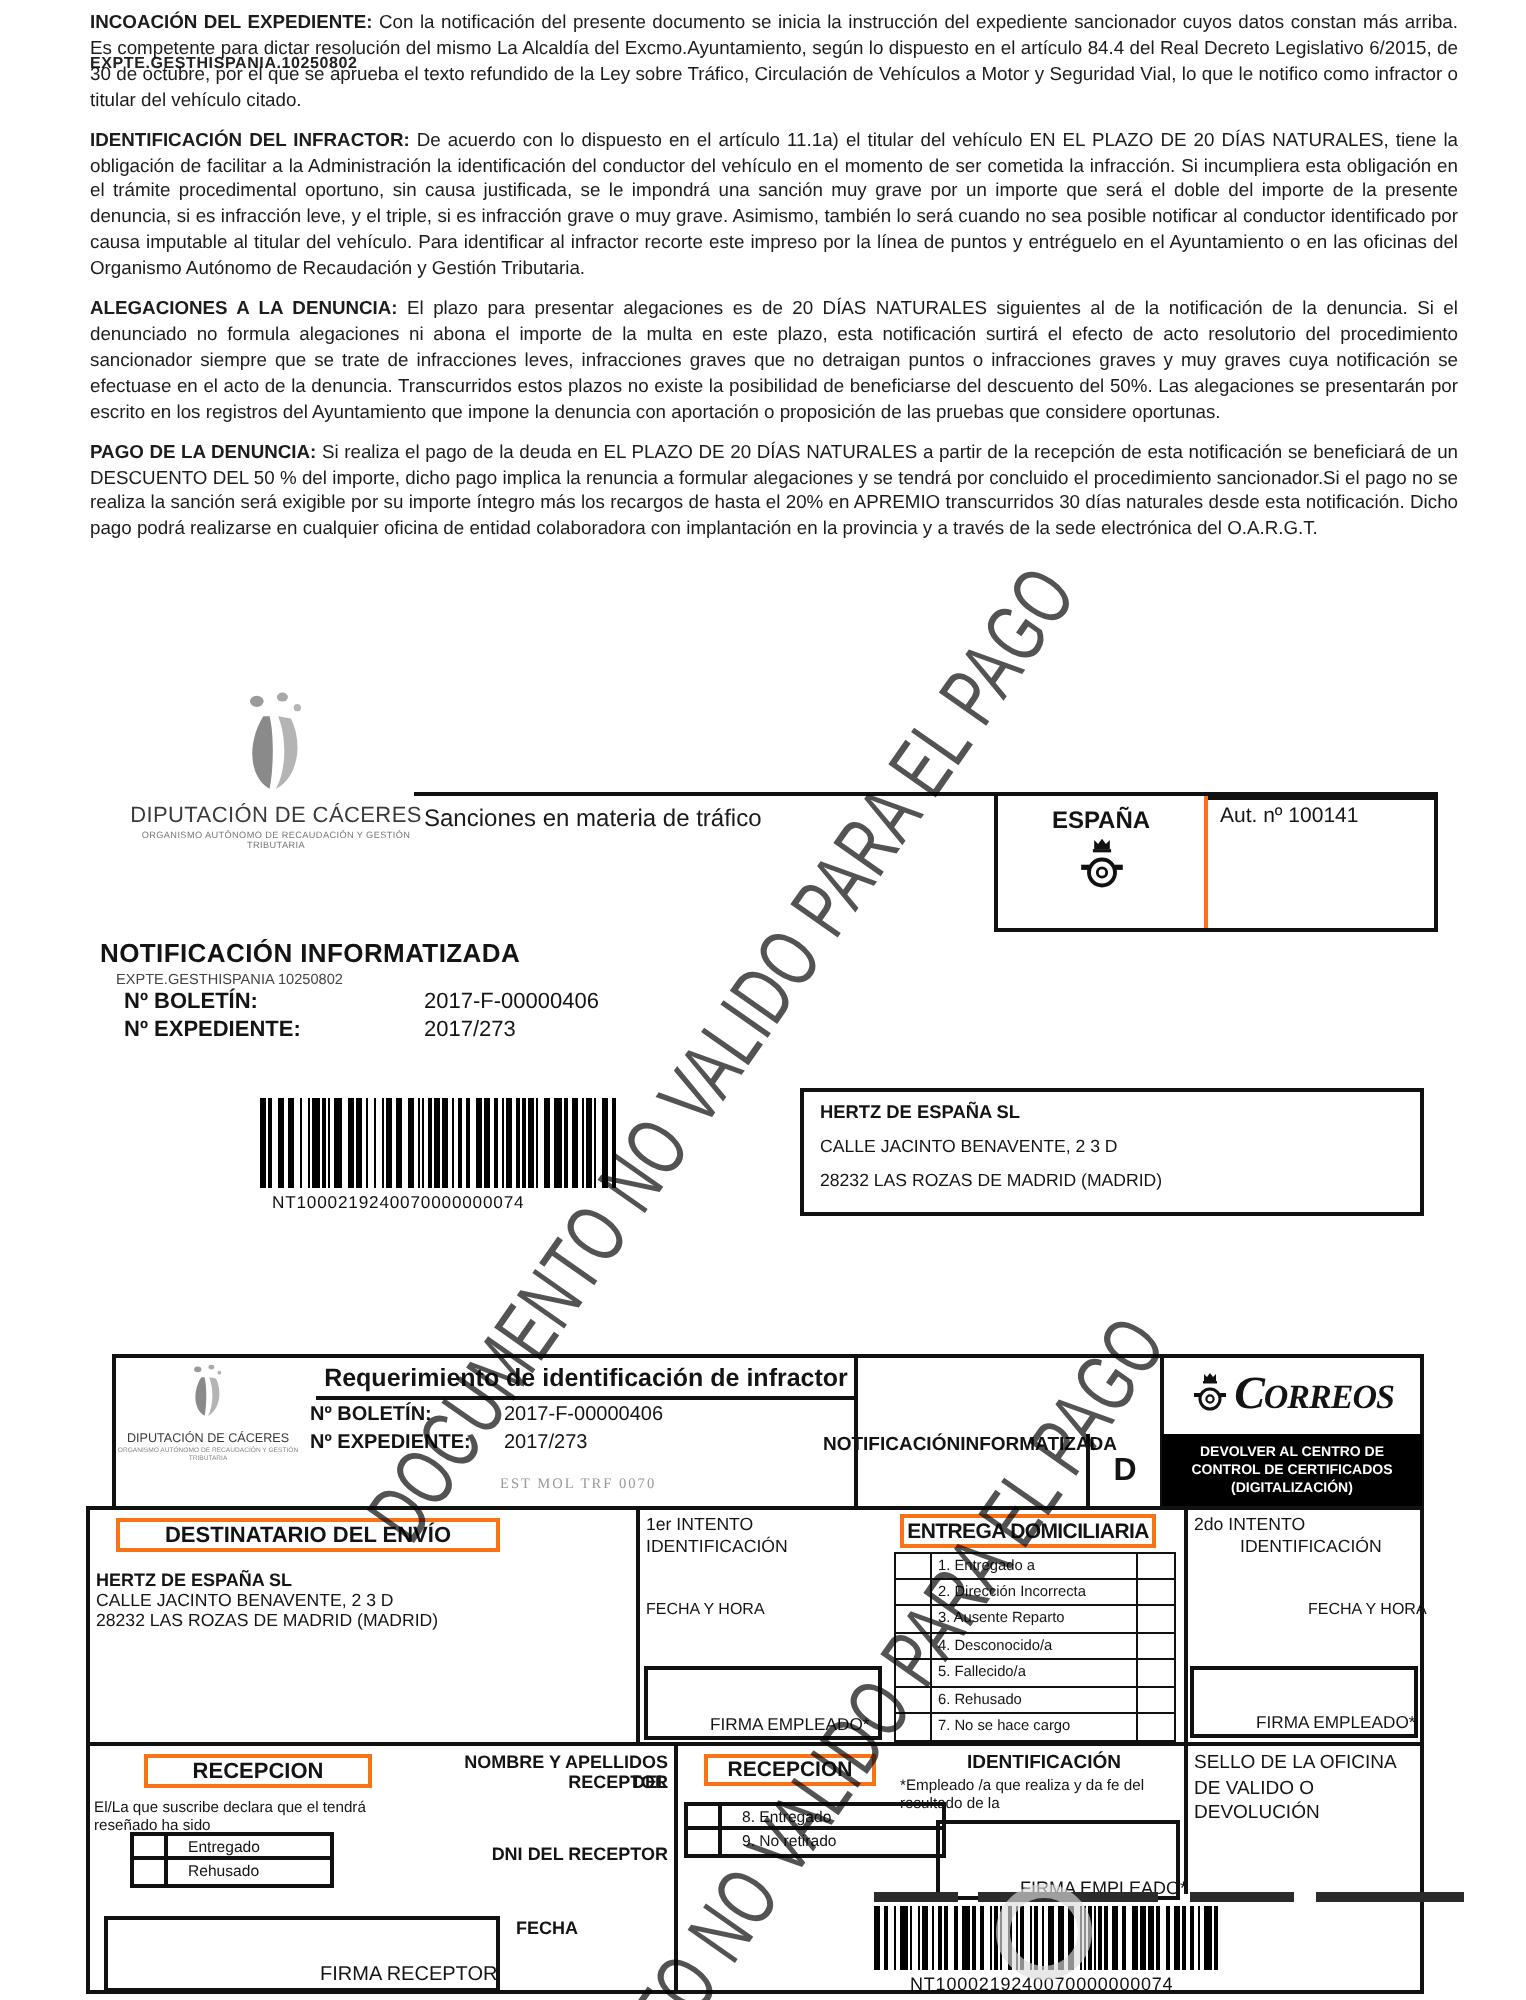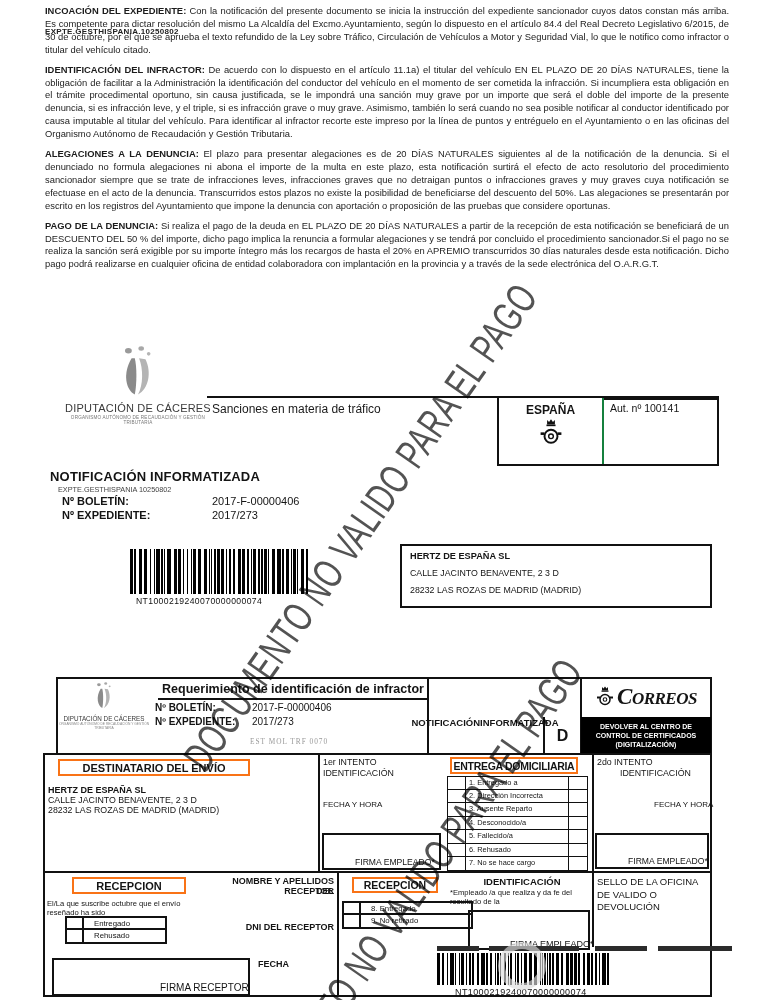--- a/index.html
+++ b/index.html
@@ -13,21 +13,21 @@
              letter-spacing:.3px;mix-blend-mode:multiply;}
   
   .orgblock{position:absolute;left:58px;top:344px;width:160px;text-align:center;}
   .orgblock svg{display:block;margin:0 auto;}
   .orgname{font-size:11px;letter-spacing:.2px;color:#3a3a3a;margin-top:2px;}
   .orgsub{font-size:4.6px;color:#777;margin-top:1px;letter-spacing:.2px;}
   .subject-line{position:absolute;left:207px;top:396px;width:357px;height:2px;background:#111;}
   .subject{position:absolute;left:212px;top:402px;font-size:12px;color:#1a1a1a;}
   
   .postage{position:absolute;left:497px;top:396px;width:218px;height:66px;border:2px solid #111;display:flex;}
-  .postage .pleft{width:103px;border-right:2px solid #15803d;text-align:center;}
+  .postage .pleft{width:103px;border-right:2px solid #f97316;text-align:center;}
   .postage .pleft .country{font-weight:bold;font-size:12px;margin-top:5px;}
   .postage .pright{flex:1;display:flex;flex-direction:column;}
   .postage .franq{flex:1;text-align:center;font-weight:bold;font-size:12px;line-height:14px;padding-top:5px;}
   .postage .aut{border-top:2px solid #111;height:18px;font-size:10.5px;padding:2px 0 0 6px;}
   
   .notif-title{position:absolute;left:50px;top:469px;font-size:13px;font-weight:bold;letter-spacing:.2px;}
   .notif-expte{position:absolute;left:58px;top:485px;font-size:7.3px;color:#444;}
   .fieldlab{position:absolute;font-weight:bold;font-size:11px;}
   .fieldval{position:absolute;font-size:11px;}
   
@@ -304,21 +304,21 @@
   <div class="abs" style="left:654px;top:800px;font-size:8px;">FECHA Y HORA</div>
   <div class="firmabox" style="left:595px;top:833px;width:114px;height:36px;"></div>
   <div class="firmalab" style="left:628px;top:856px;">FIRMA EMPLEADO*</div>
 
   <div class="band" id="band-bot"></div>
   <div class="vline" style="left:337px;top:871px;height:126px;"></div>
   <div class="vline" style="left:592px;top:871px;height:76px;"></div>
 
   <div class="titlebox" style="left:72px;top:877px;width:114px;height:17px;font-size:11px;line-height:14px;">RECEPCION</div>
   <div class="abs" style="left:47px;top:899px;font-size:7.6px;line-height:9px;">
-    <div>El/La que suscribe octubre que el envío</div>
+    <div>El/La que suscribe declara que el tendrá</div>
     <div>reseñado ha sido</div>
   </div>
   <div class="stable" style="left:65px;top:916px;width:102px;">
     <div class="srow">
         <div class="cb"></div>
         <div class="sl">Entregado</div>
       </div>
     <div class="srow">
         <div class="cb"></div>
         <div class="sl">Rehusado</div>

